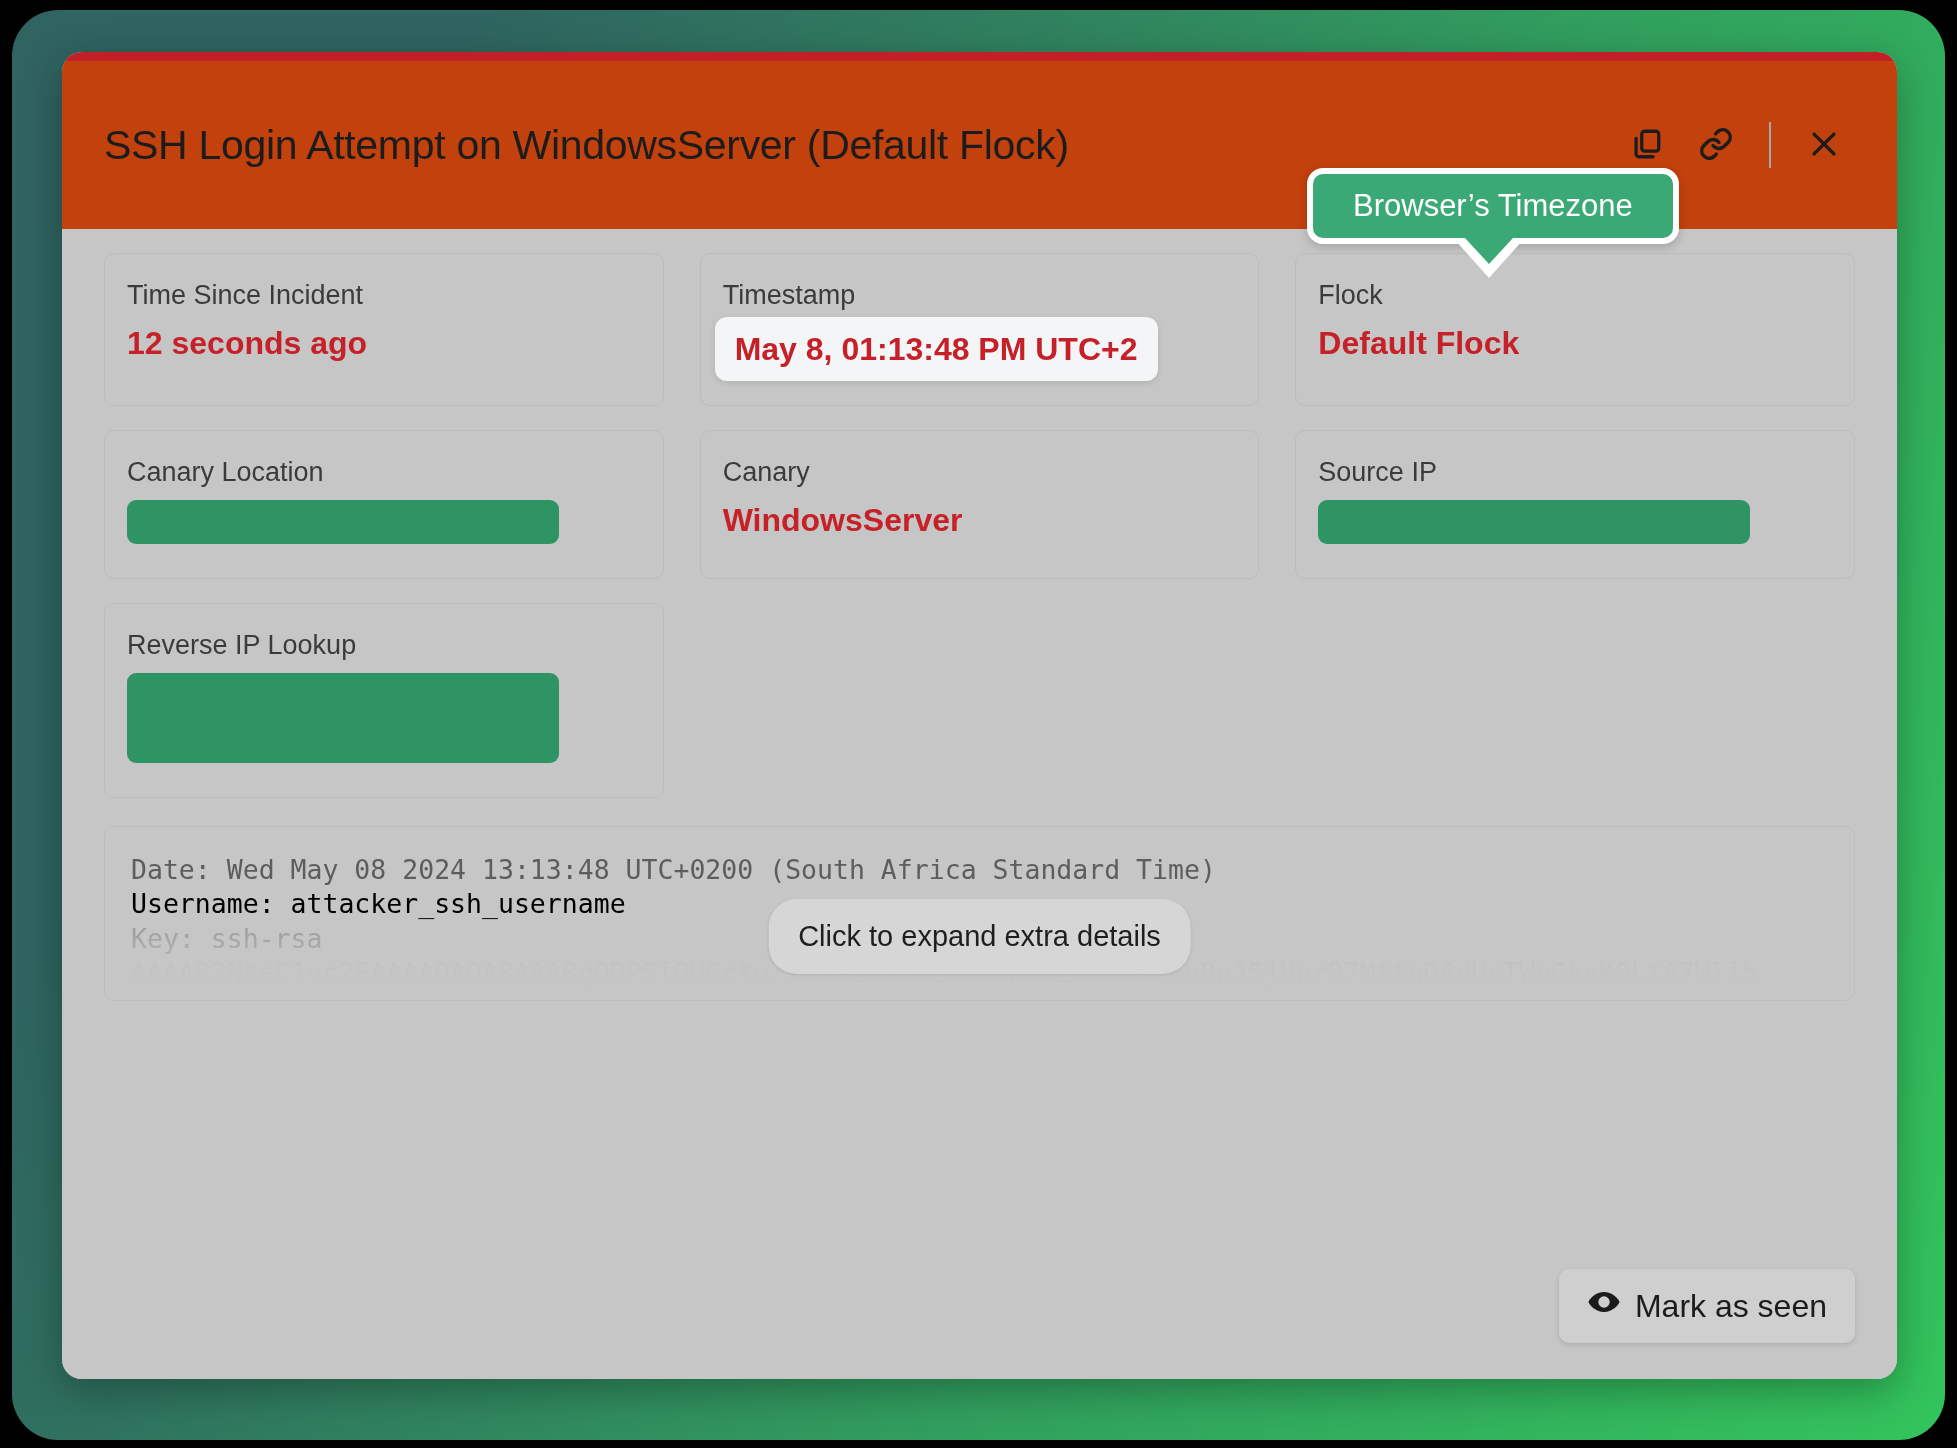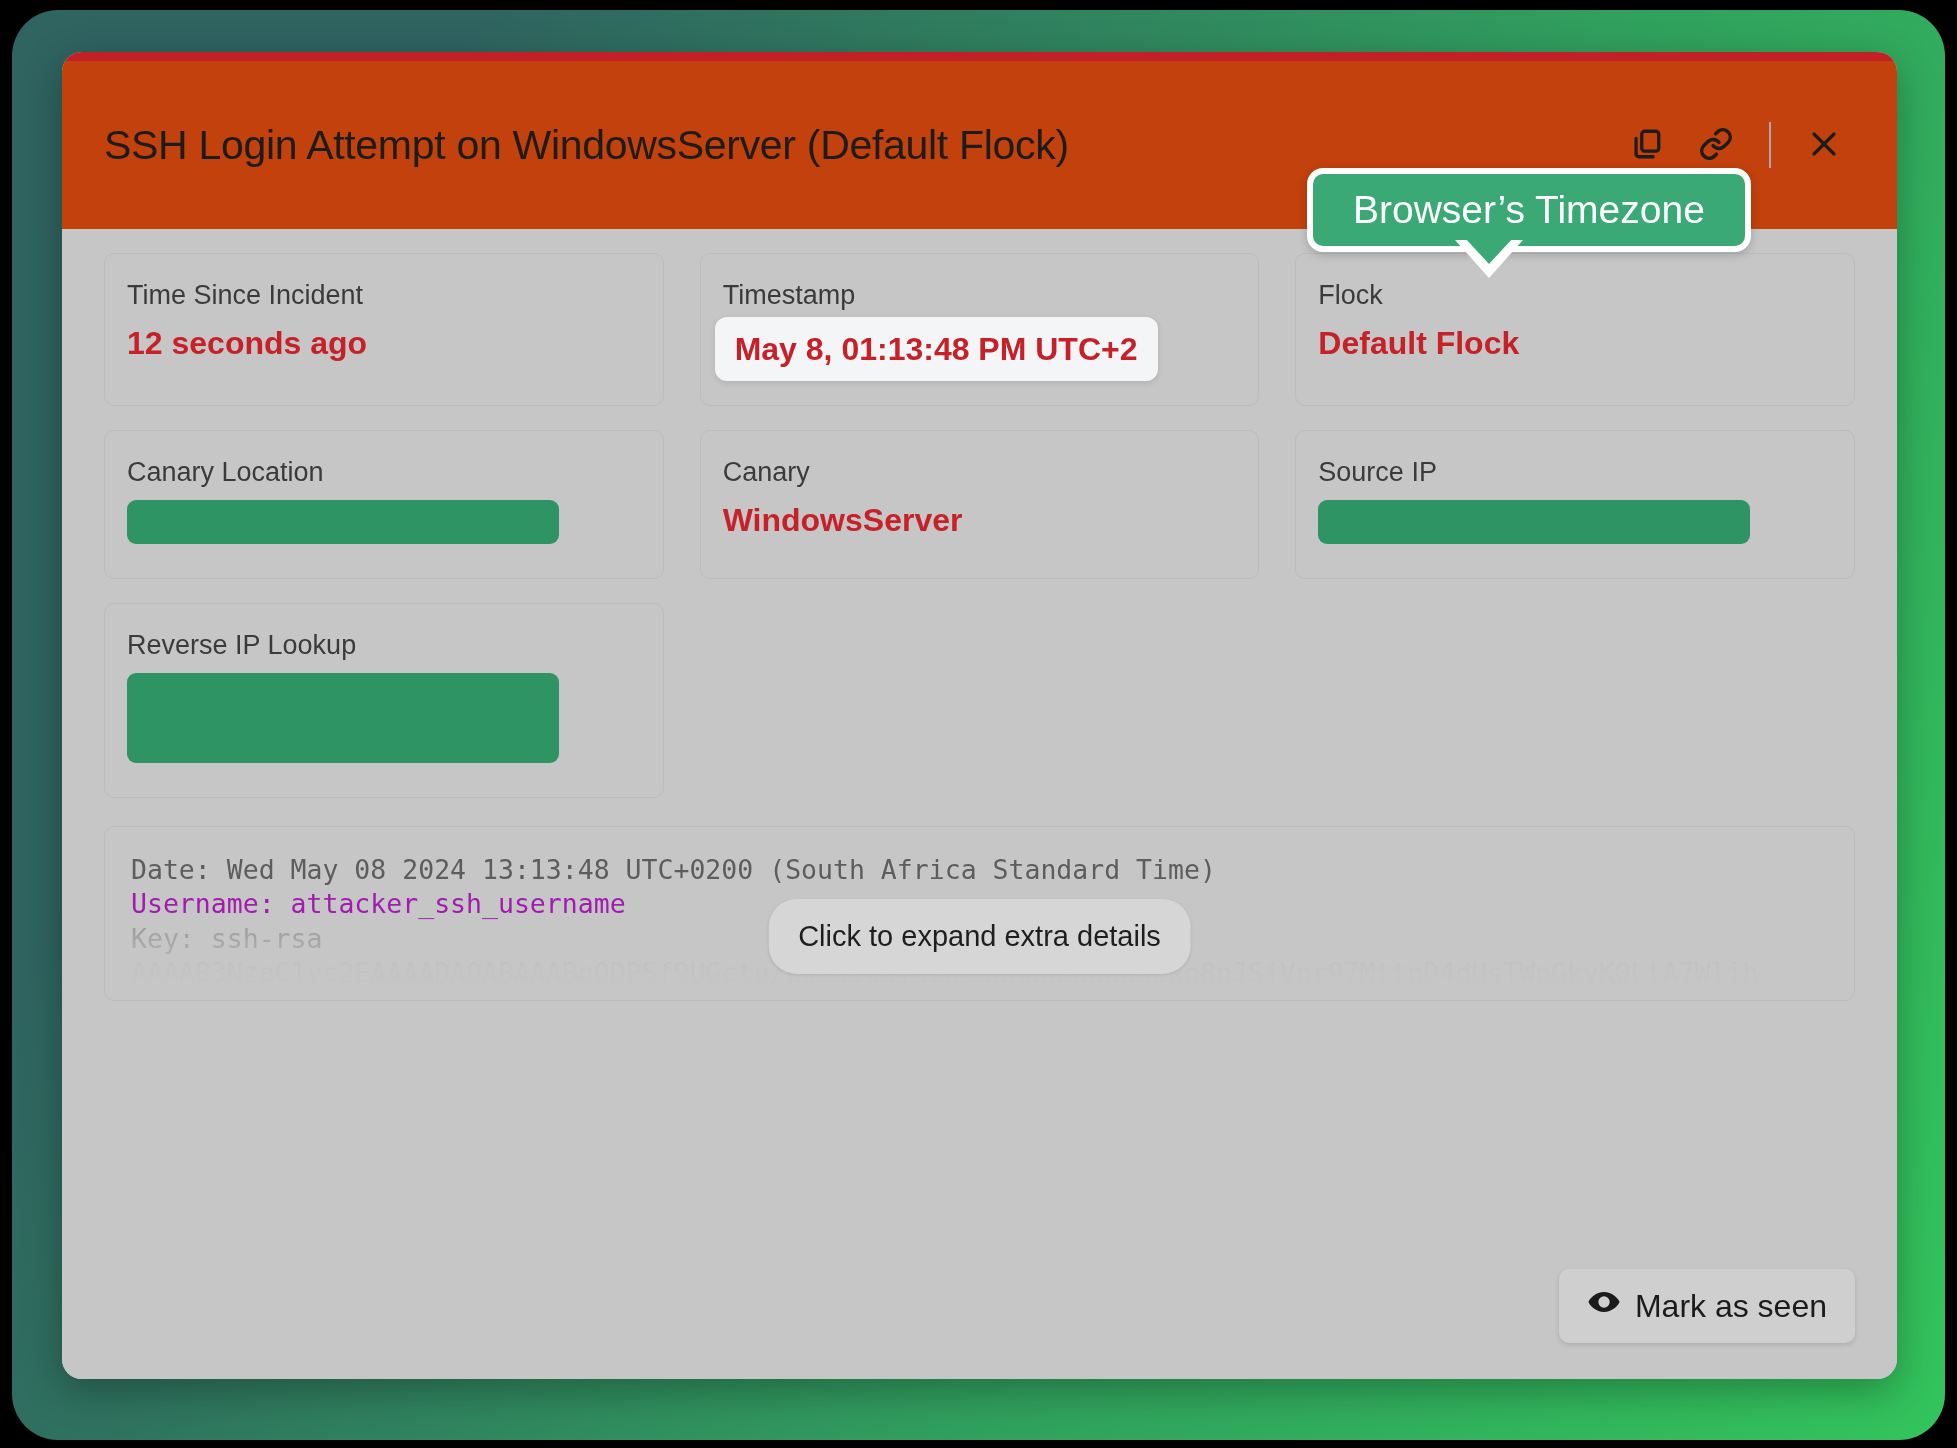--- a/index.html
+++ b/index.html
@@ -170,21 +170,21 @@
   }
 
   #details-pre {
     font-family: "DejaVu Sans Mono", "Liberation Mono", monospace;
     font-size: 26.5px;
     line-height: 1.30;
     color: #5b5b5b;
     white-space: pre;
   }
   #details-pre .ln1 { color: #5d5d5d; }
-  #details-pre .ln2 { color: #a21caf; }
+  #details-pre .ln2 { color: #000000; }
   #details-pre .ln3 { color: #949494; }
   #details-pre .ln4 { color: #b8b8b8; }
 
   #details-fade {
     position: absolute;
     left: 0; right: 0; bottom: 0;
     height: 86px;
     background: linear-gradient(to bottom, rgba(198,198,198,0) 0%, rgba(198,198,198,0.85) 70%, rgba(198,198,198,1) 100%);
     pointer-events: none;
   }
@@ -232,21 +232,21 @@
     position: absolute;
     left: 1307px;
     top: 168px;
     z-index: 40;
   }
   #tz-tooltip-bubble {
     background: #3aa976;
     border: 6px solid #ffffff;
     border-radius: 16px;
     padding: 14px 40px;
-    font-size: 39px;
+    font-size: 31px;
     color: #ffffff;
     white-space: nowrap;
     box-shadow: 0 3px 10px rgba(0,0,0,0.18);
   }
   #tz-tooltip-arrow-outer {
     position: absolute;
     left: 148px;
     top: 72px;
     width: 0; height: 0;
     border-left: 34px solid transparent;

